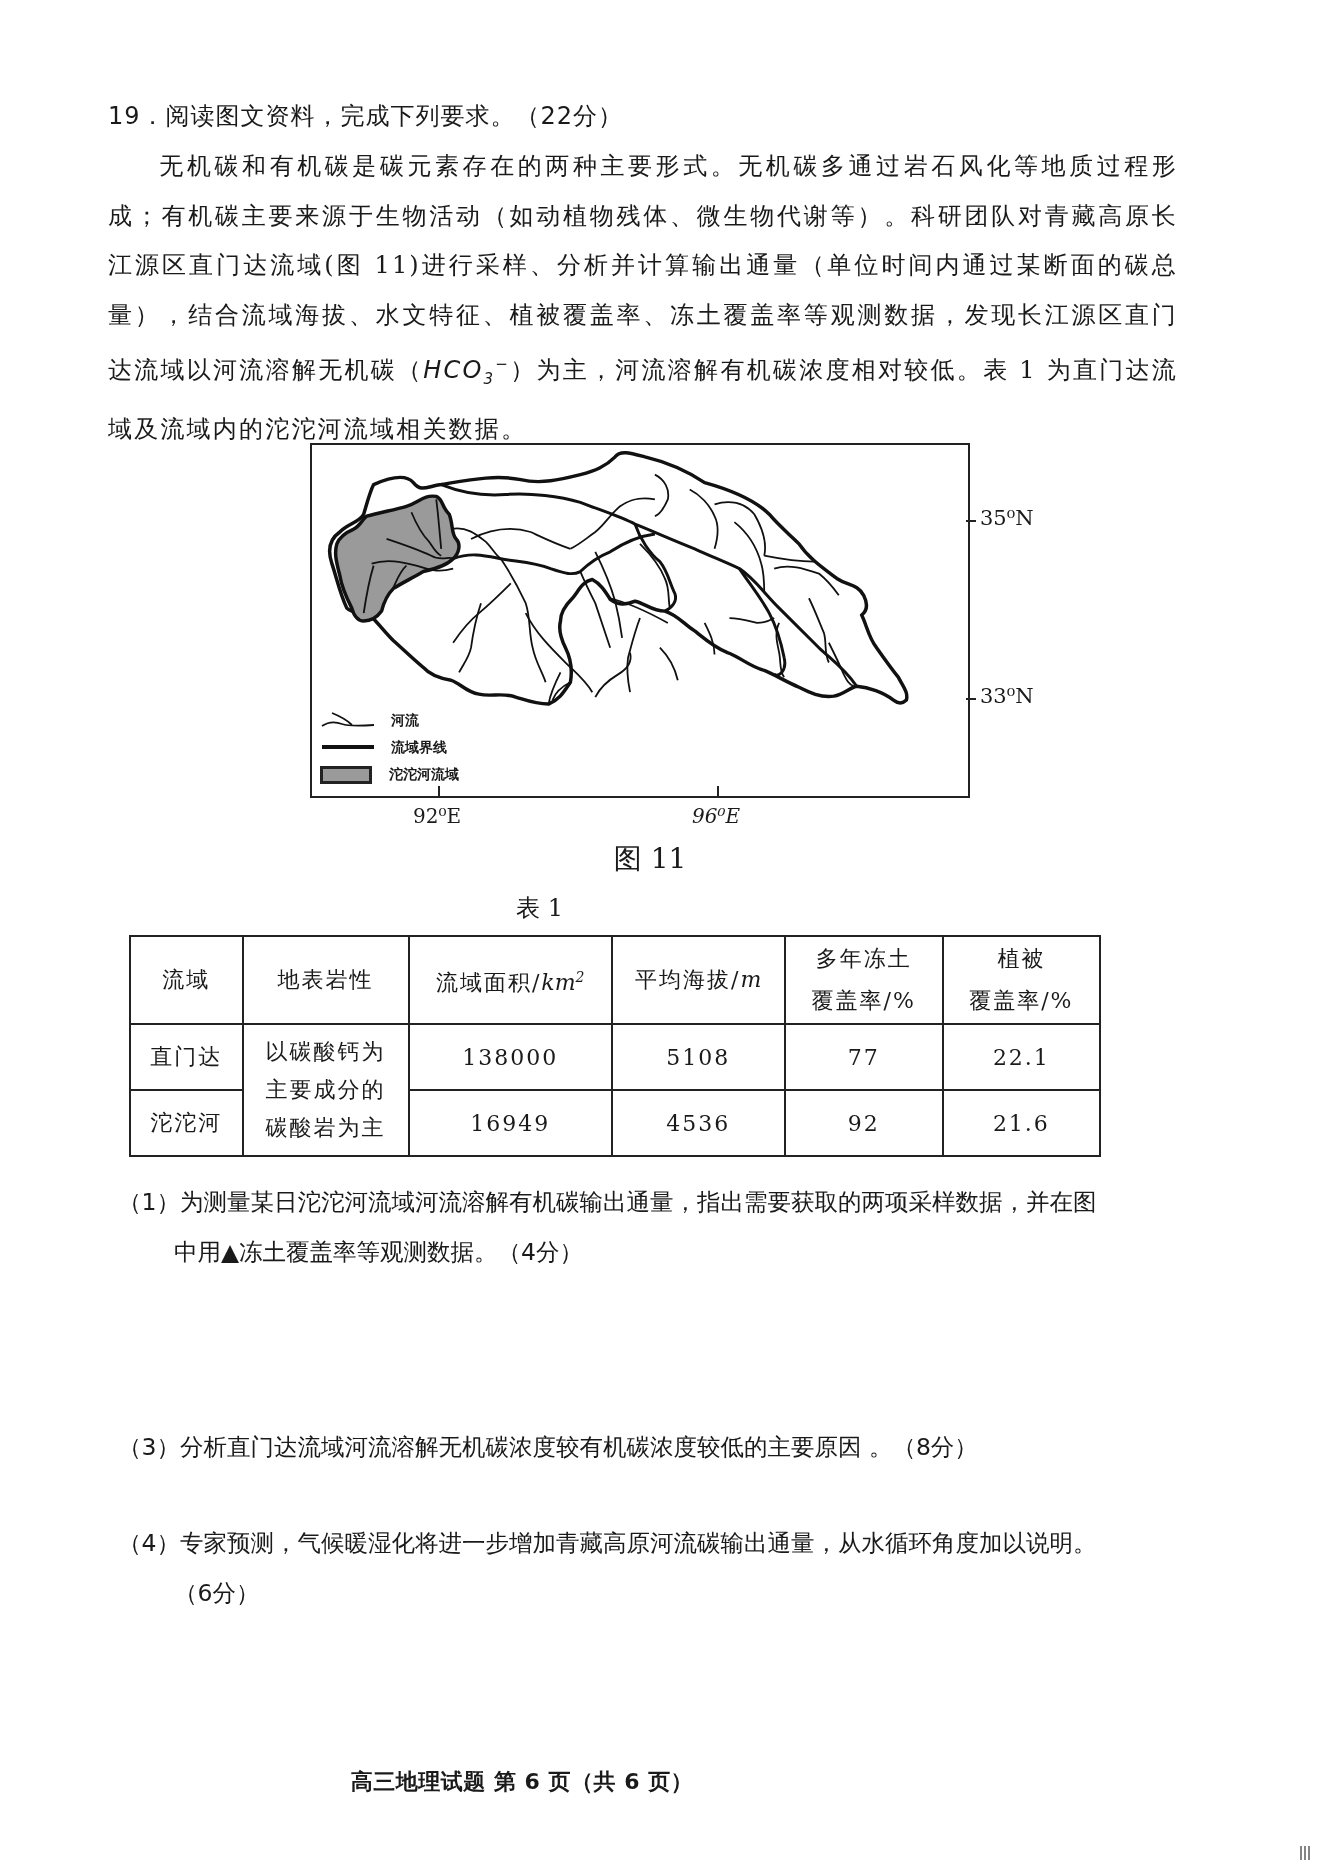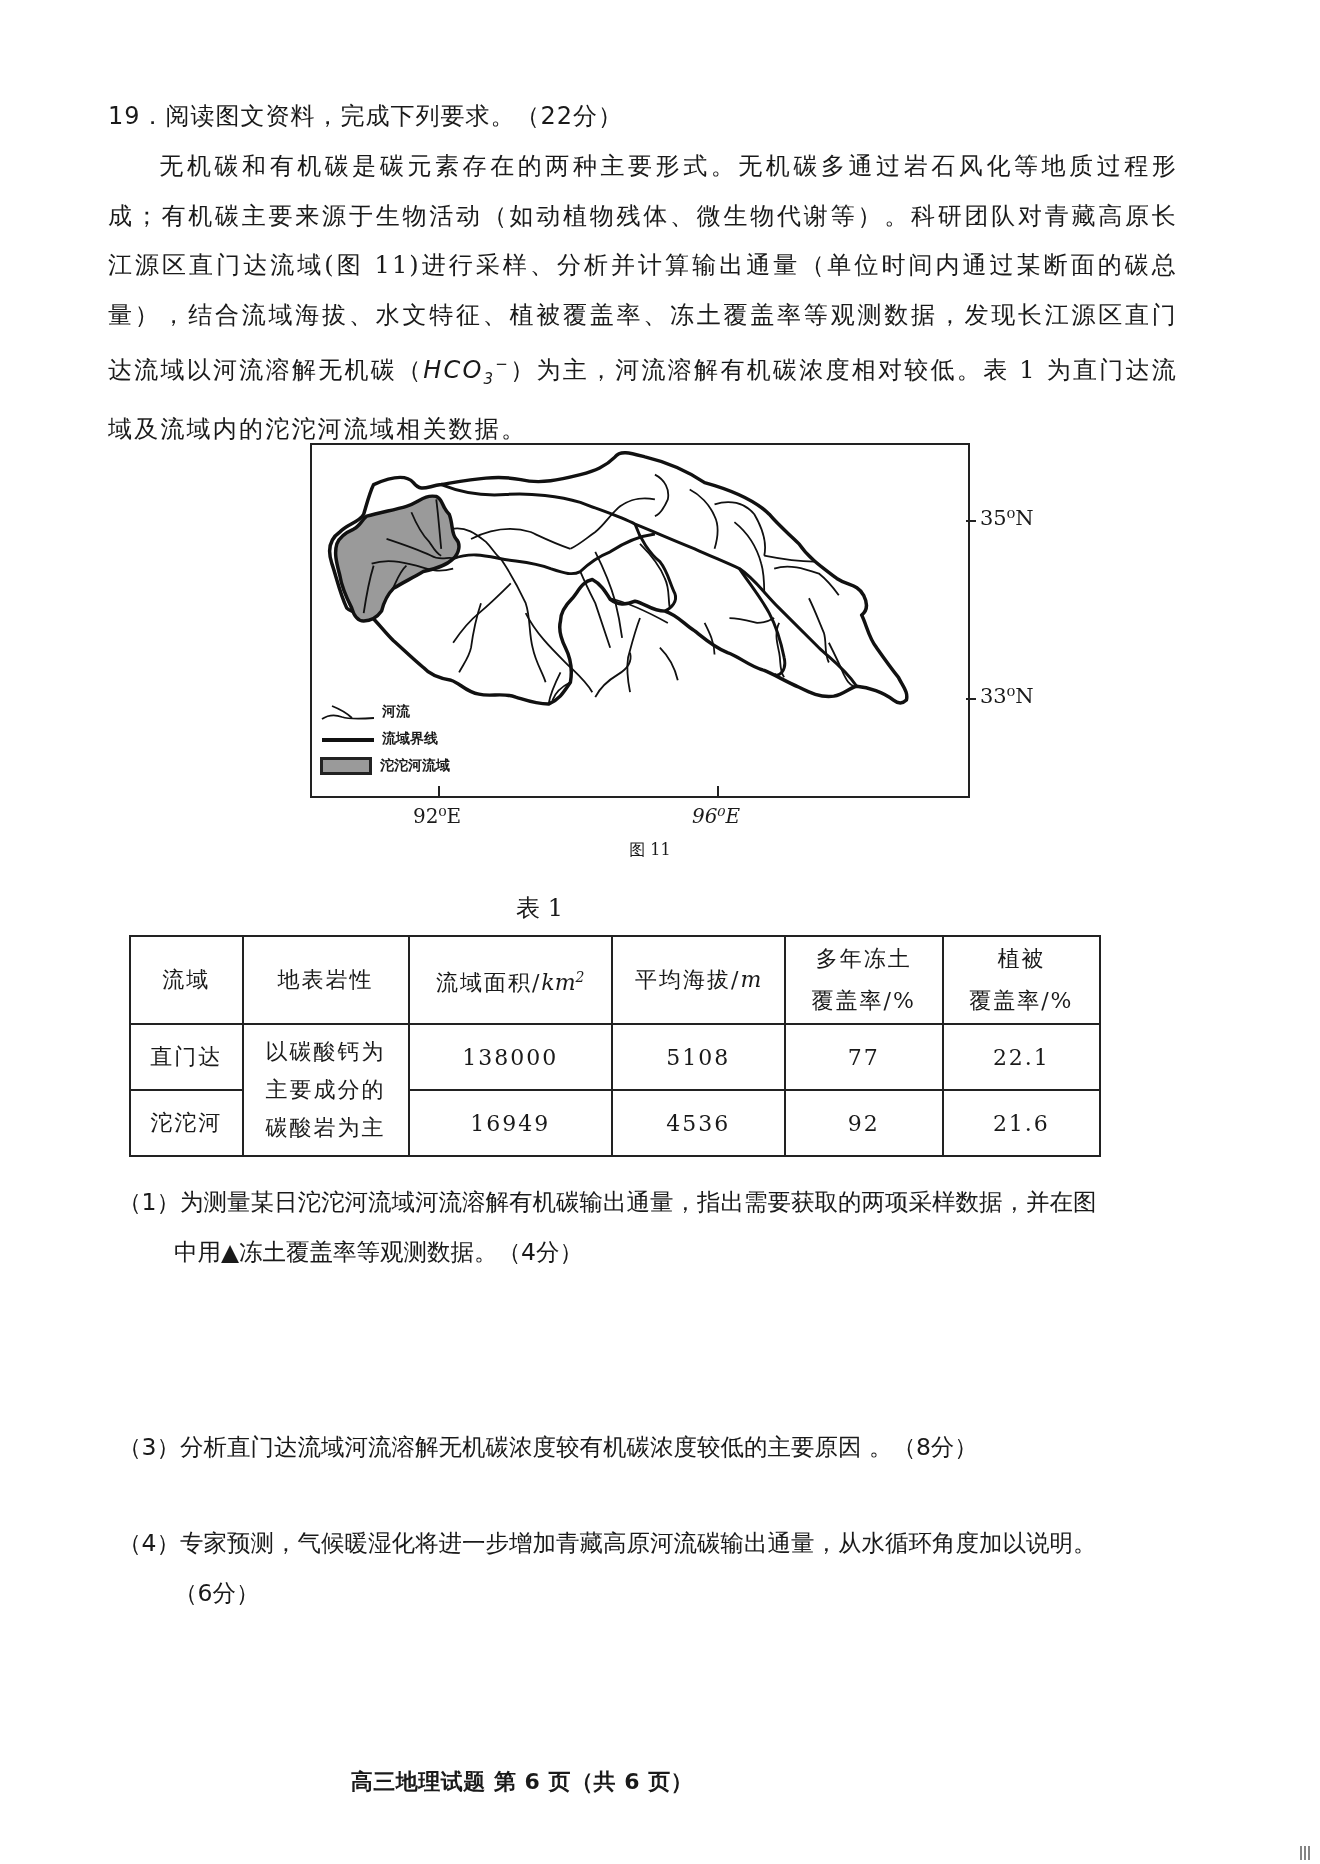--- a/index.html
+++ b/index.html
@@ -86,22 +86,23 @@
     .legend {
       position: absolute;
       left: 8px;
       bottom: 12px;
       font-family: "DejaVu Sans", "Liberation Sans", sans-serif;
       font-size: 14px;
       font-weight: bold;
     }
     .legend-row {
       display: flex;
-      align-items: flex-start;
+      align-items: flex-end;
       height: 27px;
+      gap: 9px;
     }
     .legend-sym {
       width: 56px;
       height: 20px;
       margin-right: 6px;
       position: relative;
     }
     .legend-sym svg { position: absolute; left: 0; top: 0; }
     .legend-sym.shade {
       width: 52px;
@@ -111,21 +112,21 @@
       box-sizing: border-box;
       margin-right: 8px;
     }
 
     .fig-caption {
       position: absolute;
       left: 0;
       width: 1300px;
       top: 840px;
       text-align: center;
-      font-size: 16px;
+      font-size: 28px;
     }
     .table-caption {
       position: absolute;
       left: 0;
       width: 1079px;
       top: 892px;
       text-align: center;
       font-size: 24px;
     }
 

